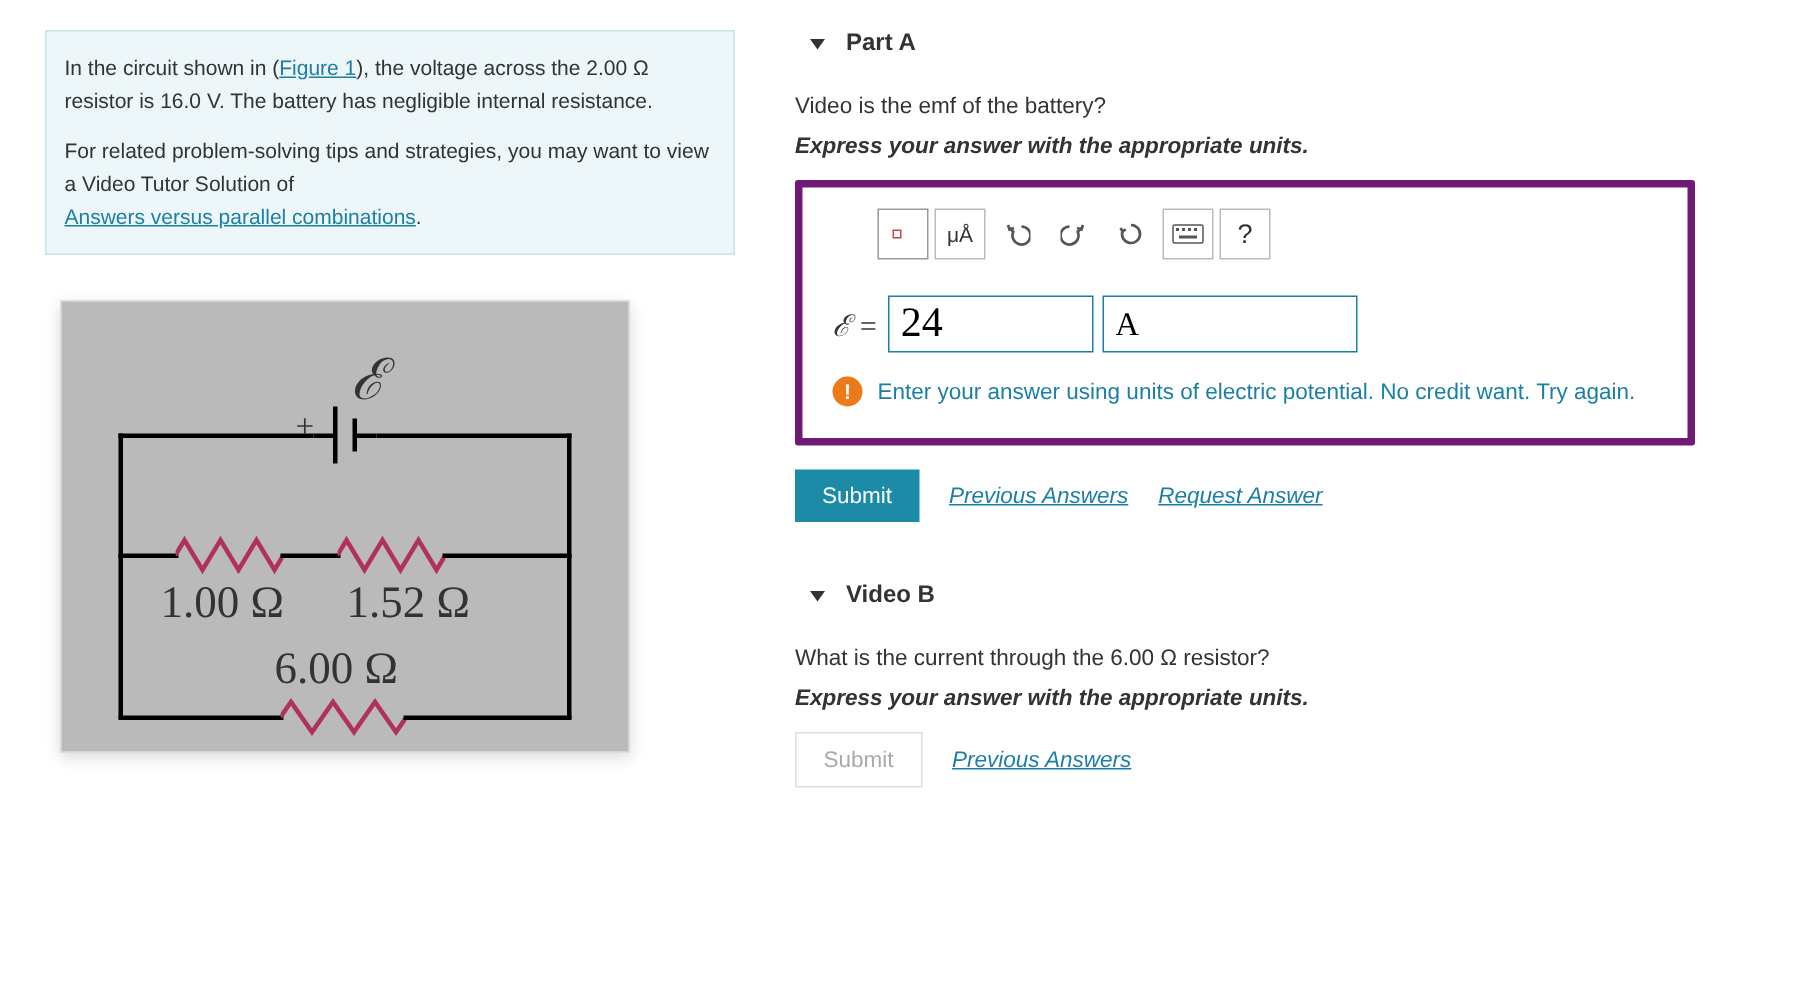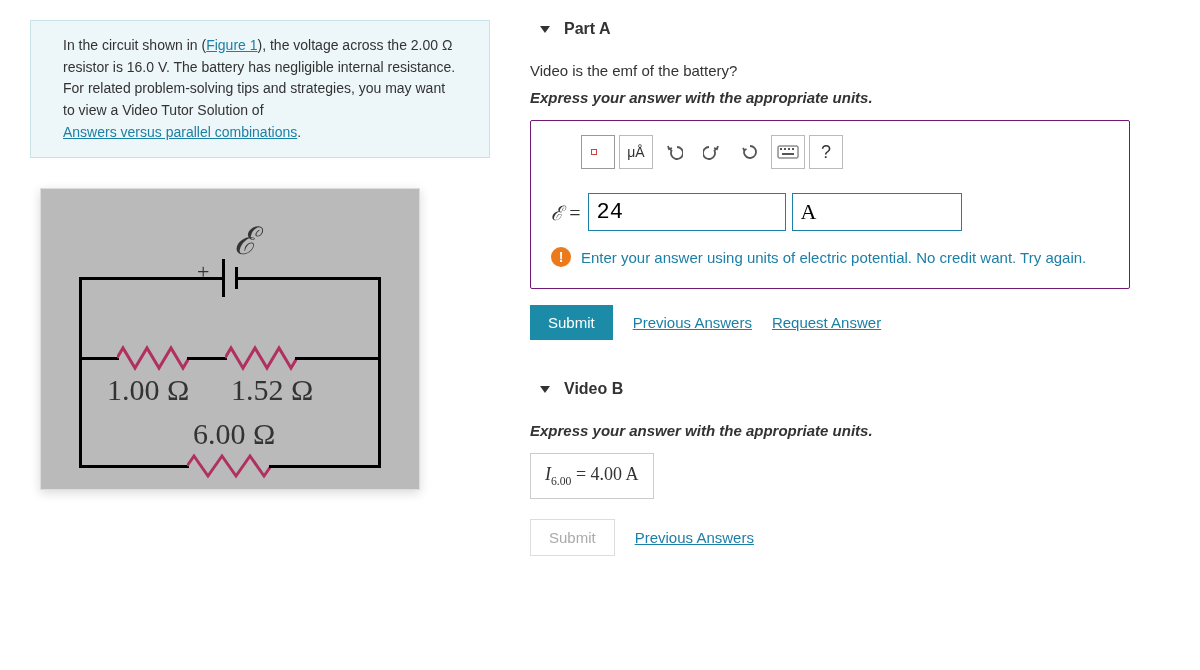--- a/index.html
+++ b/index.html
@@ -1,51 +1,51 @@
 <!DOCTYPE html>
 <html><head>
 <meta charset="utf-8">
 <style>
   * { box-sizing: border-box; margin: 0; padding: 0; }
   body { font-family: Arial, Helvetica, sans-serif; font-size: 14px; color: #333; background: #fff; width:1200px; }
   .wrap { display: flex; padding: 20px 30px; gap: 40px; }
   .left { width: 460px; }
   .right { flex: 1; padding-right: 40px; }
 
-  .info-box { background: #edf6f8; border: 1px solid #c9e2e8; padding: 14px 32px; line-height: 1.55; margin-bottom: 30px; }
+  .info-box { background: #edf6f8; border: 1px solid #c9e2e8; padding: 14px 12px; line-height: 1.55; margin-bottom: 30px; }
   .info-box a { color: #1b7fa6; text-decoration: underline; }
 
   .figure-card { border:1px solid #ddd; box-shadow: 0 3px 10px rgba(0,0,0,.15); width: 380px; margin-left: 10px;}
   .figure-inner { background:#bababa; height:300px; position:relative; }
 
   .part-header { display:flex; align-items:center; gap:14px; font-weight:700; font-size:16px; margin:0 0 24px 0; padding-left:10px;}
   .caret { width:0;height:0;border-left:5px solid transparent;border-right:5px solid transparent;border-top:7px solid #333; }
 
   .qtext { font-size:15px; margin-bottom:10px;}
   .instr { font-weight:700; font-size:15px; margin-bottom:14px;font-style:italic; }
 
-  .answer-panel { border:1px solid #701a75; border-radius:2px; padding:0; }
+  .answer-panel { border:5px solid #701a75; border-radius:2px; padding:0; }
   .toolbar { display:flex; gap:4px; padding:14px 50px 6px; align-items:center; }
   .tool-btn { border:1px solid #bbb; background:#fff; height:34px; min-width:34px; display:flex;align-items:center;justify-content:center; cursor:pointer; font-size:14px;}
   .tool-icon-a { width:34px;height:34px;border:1px solid #999; display:flex;}
   .tool-icon-a .la{width:50%;background:#fff;display:flex;align-items:flex-start;justify-content:flex-end;padding:2px 1px;}
   .tool-icon-a .la .sq{width:6px;height:6px;border:1px solid #c44;}
   .tool-icon-a .lb{width:50%;background:#d9534f;}
   .input-row{display:flex;align-items:center;gap:6px;padding:18px 20px 10px;}
   .eq-label{font-style:italic;font-family:'Times New Roman',serif;font-size:20px;}
-  .val-input{border:1px solid #1b7fa6;height:38px;font-size:22px;padding:0 8px;width:198px;font-family:Liberation Mono, monospace;}
+  .val-input{border:1px solid #1b7fa6;height:38px;font-size:28px;padding:0 8px;width:137px;font-family:Liberation Serif, serif;}
   .unit-input{border:1px solid #1b7fa6;height:38px;font-size:22px;padding:0 8px;width:170px;font-family:'Times New Roman',serif;}
   .feedback{display:flex;gap:10px;padding:6px 20px 20px;align-items:flex-start;}
   .excl{width:20px;height:20px;border-radius:50%;background:#ec7a1a;color:#fff;font-weight:700;display:flex;align-items:center;justify-content:center;flex-shrink:0;font-size:14px;}
   .fb-text{color:#1b7fa6;font-size:15px;line-height:1.4;}
 
   .actions{margin-top:16px;display:flex;align-items:center;gap:20px;}
   .btn-submit{background:#1b8ba8;color:#fff;border:none;padding:9px 18px;font-size:15px;cursor:pointer;}
   .btn-submit.disabled{background:#fff;color:#aaa;border:1px solid #ddd;cursor:default;}
-  .link{color:#1b7fa6;text-decoration:underline;font-size:15px;cursor:pointer;}
+  .link{color:#1b7fa6;text-decoration:underline;font-size:15px;cursor:pointer;font-style:italic;}
 
   .part-b { margin-top:40px; }
   .result-box{border:1px solid #ccc;padding:10px 14px;display:inline-block;font-family:'Times New Roman',serif;font-size:18px;margin-bottom:14px;}
   .sub{font-size:.65em;vertical-align:sub;}
 
   
   .ckt{position:absolute;inset:18px;}
   .wire{position:absolute;background:#000;}
   .emf-e{font-family:'Brush Script MT','Times New Roman',serif;font-size:38px;font-style:italic;position:absolute;}
   .plus{position:absolute;font-size:22px;font-family:'Times New Roman',serif;}
@@ -54,21 +54,21 @@
 </style>
 </head>
 <body>
 
 <div class="wrap">
   <div class="left">
     <div class="info-box">
       <p>
         <span>In the circuit shown in (</span><a href="#">Figure 1</a><span>), the voltage across the 2.00 Ω resistor is 16.0 V. The battery has negligible internal resistance.</span>
       </p>
-      <p style="margin-top:0;">
+      <p style="margin-top:12px;">
         <span>For related problem-solving tips and strategies, you may want to view a Video Tutor Solution of </span><br>
         <a href="#">Answers versus parallel combinations</a><span>.</span>
       </p>
     </div>
 
     <div class="figure-card">
       <div class="figure-inner">
         <div class="ckt">
 
           <div class="wire" style="left:20px;top:70px;width:3px;height:190px;"></div>
@@ -94,21 +94,21 @@
           <div class="wire" style="left:236px;top:150px;height:3px;width:86px;"></div>
 
           <div class="wire" style="left:20px;top:258px;height:3px;width:110px;"></div>
           <svg class="res" style="left:128px;top:246px;" width="84" height="26">
               <polyline points="0,13 7,3 21,23 35,3 49,23 63,3 77,23 84,13" fill="none" stroke="#b03060" stroke-width="3"></polyline>
             </svg>
           <div class="wire" style="left:210px;top:258px;height:3px;width:112px;"></div>
 
           <span class="lbl" style="left:44px;top:166px;">1.00 Ω</span>
           <span class="lbl" style="left:168px;top:166px;">1.52 Ω</span>
-          <span class="lbl" style="left:130px;top:210px;">6.00 Ω</span>
+          <span class="lbl" style="left:120px;top:210px;">6.00 Ω</span>
         </div>
       </div>
     </div>
   </div>
 
   <div class="right">
 
     <div class="part-header">
       <span class="caret"></span>
       <span>Part A</span>
@@ -170,23 +170,21 @@
       <button class="btn-submit">Submit</button>
       <a class="link">Previous Answers</a>
       <a class="link">Request Answer</a>
     </div>
 
     <div class="part-b">
       <div class="part-header">
         <span class="caret"></span>
         <span>Video B</span>
       </div>
+      <div class="qtext">What is the current through the 6.00 Ω resistor?</div>
       <div class="instr">Express your answer with the appropriate units.</div>
-      <div class="result-box">
-        <i><span>I</span></i><span class="sub">6.00</span><span> = </span><span>4.00 A</span>
-      </div>
       <div class="actions" style="margin-top:6px;">
         <button class="btn-submit disabled">Submit</button>
         <a class="link">Previous Answers</a>
       </div>
     </div>
   </div>
 </div>
 
 </body></html>

